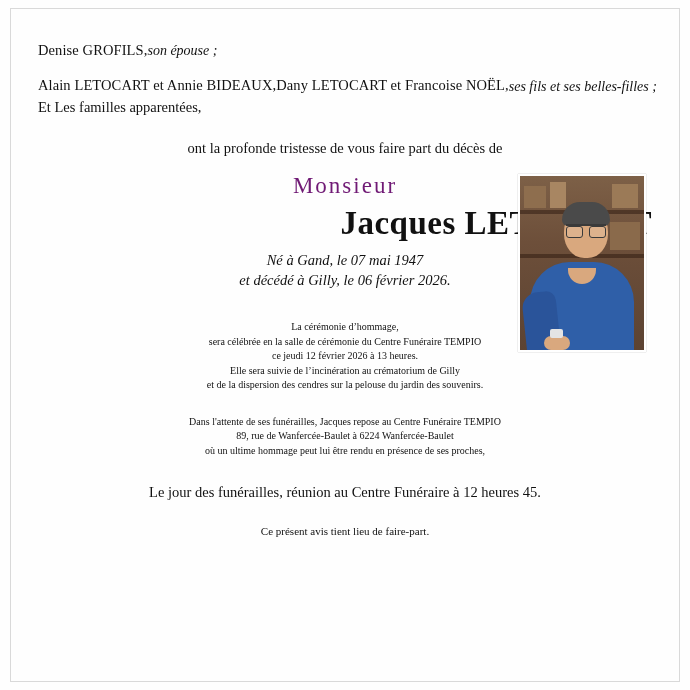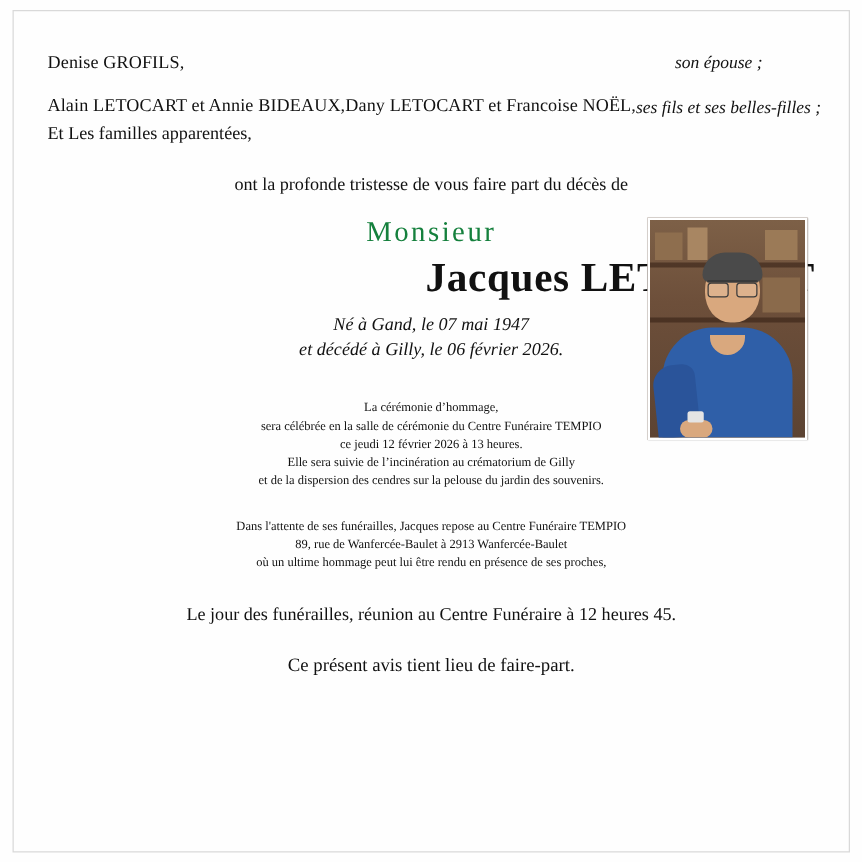--- a/index.html
+++ b/index.html
@@ -37,21 +37,20 @@
     width: 614px;
   }
 
   
   .family-block {
     margin-top: 12px;
   }
   .fam-row {
     display: flex;
     align-items: baseline;
-    justify-content: space-between;
     margin-bottom: 6px;
   }
   .fam-names {
     font-size: 14.5px;
     letter-spacing: 0.1px;
     white-space: pre;
   }
   .fam-rel {
     font-style: italic;
     font-size: 14px;
@@ -77,21 +76,21 @@
 
   
   .announce {
     text-align: center;
     font-size: 14.5px;
     margin-top: 24px;
   }
   .honorific {
     text-align: center;
     font-size: 23px;
-    color: #15803d;
+    color: #701a75;
     letter-spacing: 2px;
     margin-top: 16px;
     font-weight: 400;
   }
   .deceased-name {
     text-align: right;
     font-size: 33px;
     font-weight: bold;
     letter-spacing: 0.5px;
     margin-top: 6px;
@@ -248,21 +247,21 @@
   }
   .info-block .b { font-weight: normal; }
   .spacer-tall { margin-top: 30px; }
   .closing {
     text-align: center;
     font-size: 14.5px;
     margin-top: 26px;
   }
   .closing2 {
     text-align: center;
-    font-size: 15px;
+    font-size: 11px;
     margin-top: 24px;
   }
   .line { display: block; }
 </style>
 </head>
 <body>
 
 <div class="page">
   <div class="border-frame"></div>
 
@@ -298,21 +297,21 @@
     <div class="info-block spacer-tall">
       <span class="line">La cérémonie d’hommage,</span>
       <span class="line">sera célébrée en la salle de cérémonie du Centre Funéraire TEMPIO</span>
       <span class="line b">ce jeudi 12 février 2026 à 13 heures.</span>
       <span class="line">Elle sera suivie de l’incinération au crématorium de Gilly</span>
       <span class="line">et de la dispersion des cendres sur la pelouse du jardin des souvenirs.</span>
     </div>
 
     <div class="info-block">
       <span class="line">Dans l'attente de ses funérailles, Jacques repose au Centre Funéraire TEMPIO</span>
-      <span class="line">89, rue de Wanfercée-Baulet à 2913 Wanfercée-Baulet</span>
+      <span class="line">89, rue de Wanfercée-Baulet à 6224 Wanfercée-Baulet</span>
       <span class="line">où un ultime hommage peut lui être rendu en présence de ses proches,</span>
     </div>
 
     <div class="closing">Le jour des funérailles, réunion au Centre Funéraire à 12 heures 45.</div>
     <div class="closing2">Ce présent avis tient lieu de faire-part.</div>
 
   </div>
 
   <div class="portrait">
     <div class="bg"></div>

